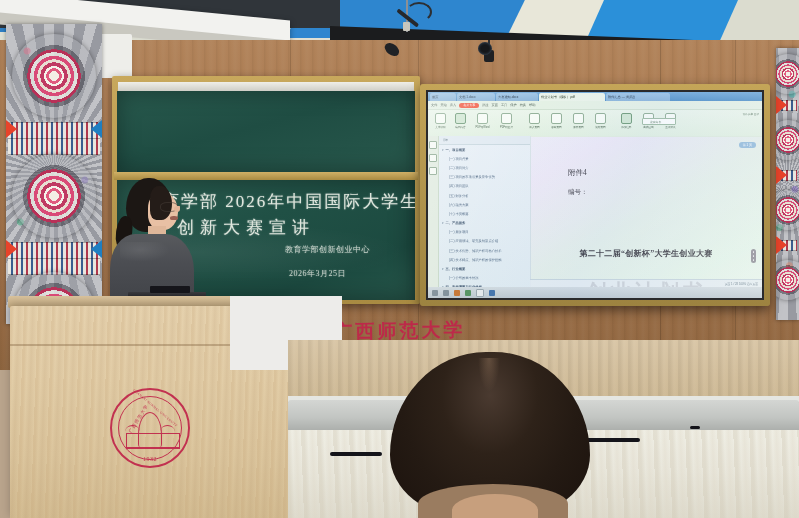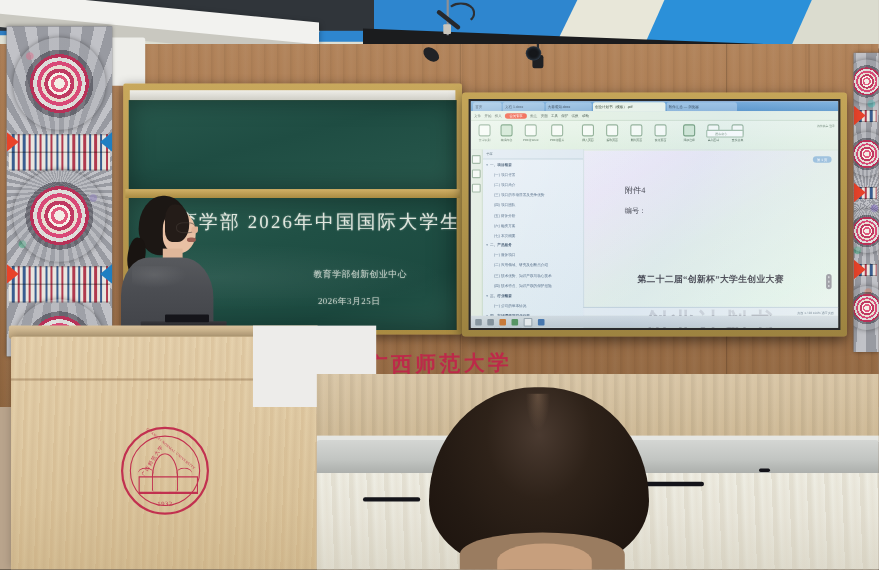--- a/index.html
+++ b/index.html
@@ -339,20 +339,21 @@
     <div class="medallion" style="top:212px;width:40px;height:40px;"></div>
   </div>
 
   <div class="bb-frame"></div>
   <div class="bb-top"></div>
   <div class="bb-upper"></div>
   <div class="bb-mid-rail"></div>
   <div class="bb-lower">
     <div class="bb-sheen"></div>
     <div class="chalk chalk-l1">教育学部 2026年中国国际大学生</div>
+    <div class="chalk chalk-l2">创新大赛宣讲</div>
     <div class="chalk chalk-sig">教育学部创新创业中心</div>
     <div class="chalk chalk-date">2026年3月25日</div>
   </div>
 
   <div class="tv-frame"></div>
   <div class="tv-bezel"></div>
 
   <div class="screen">
 
     <div class="app-tabs">

